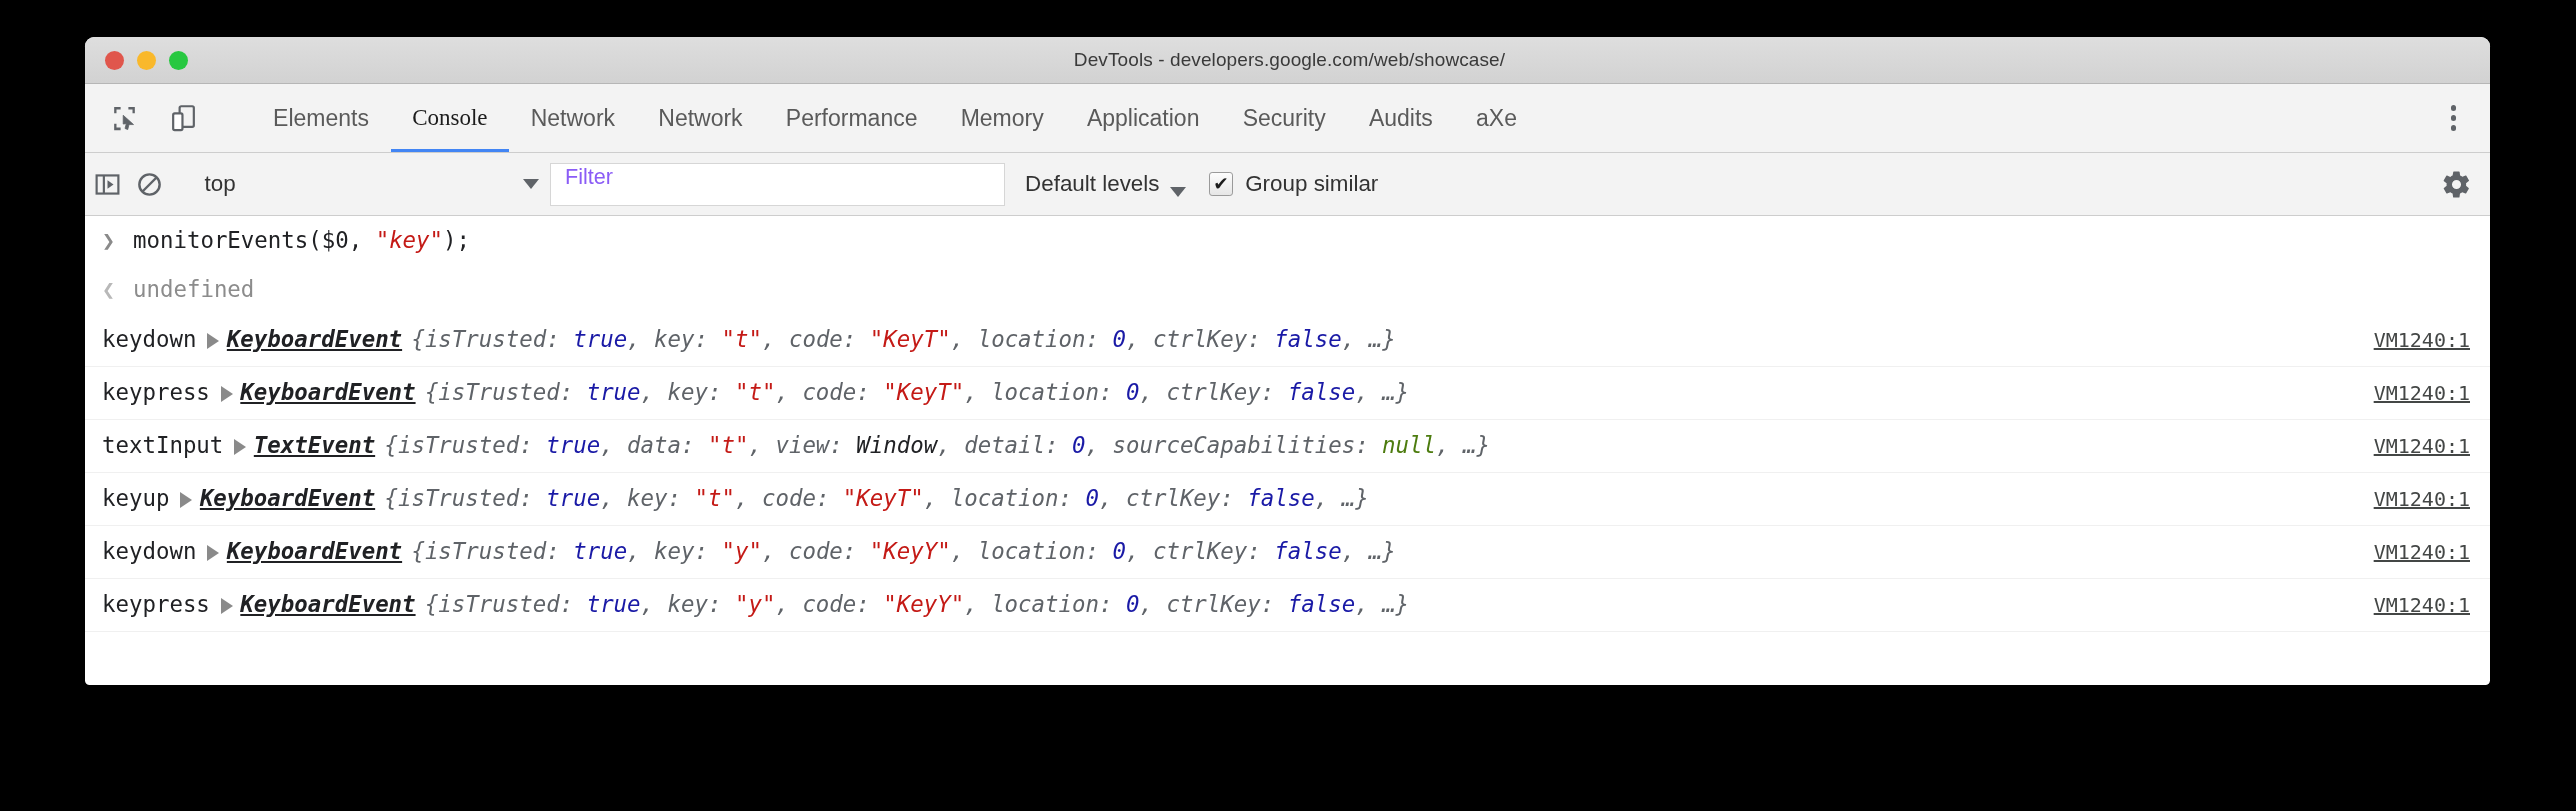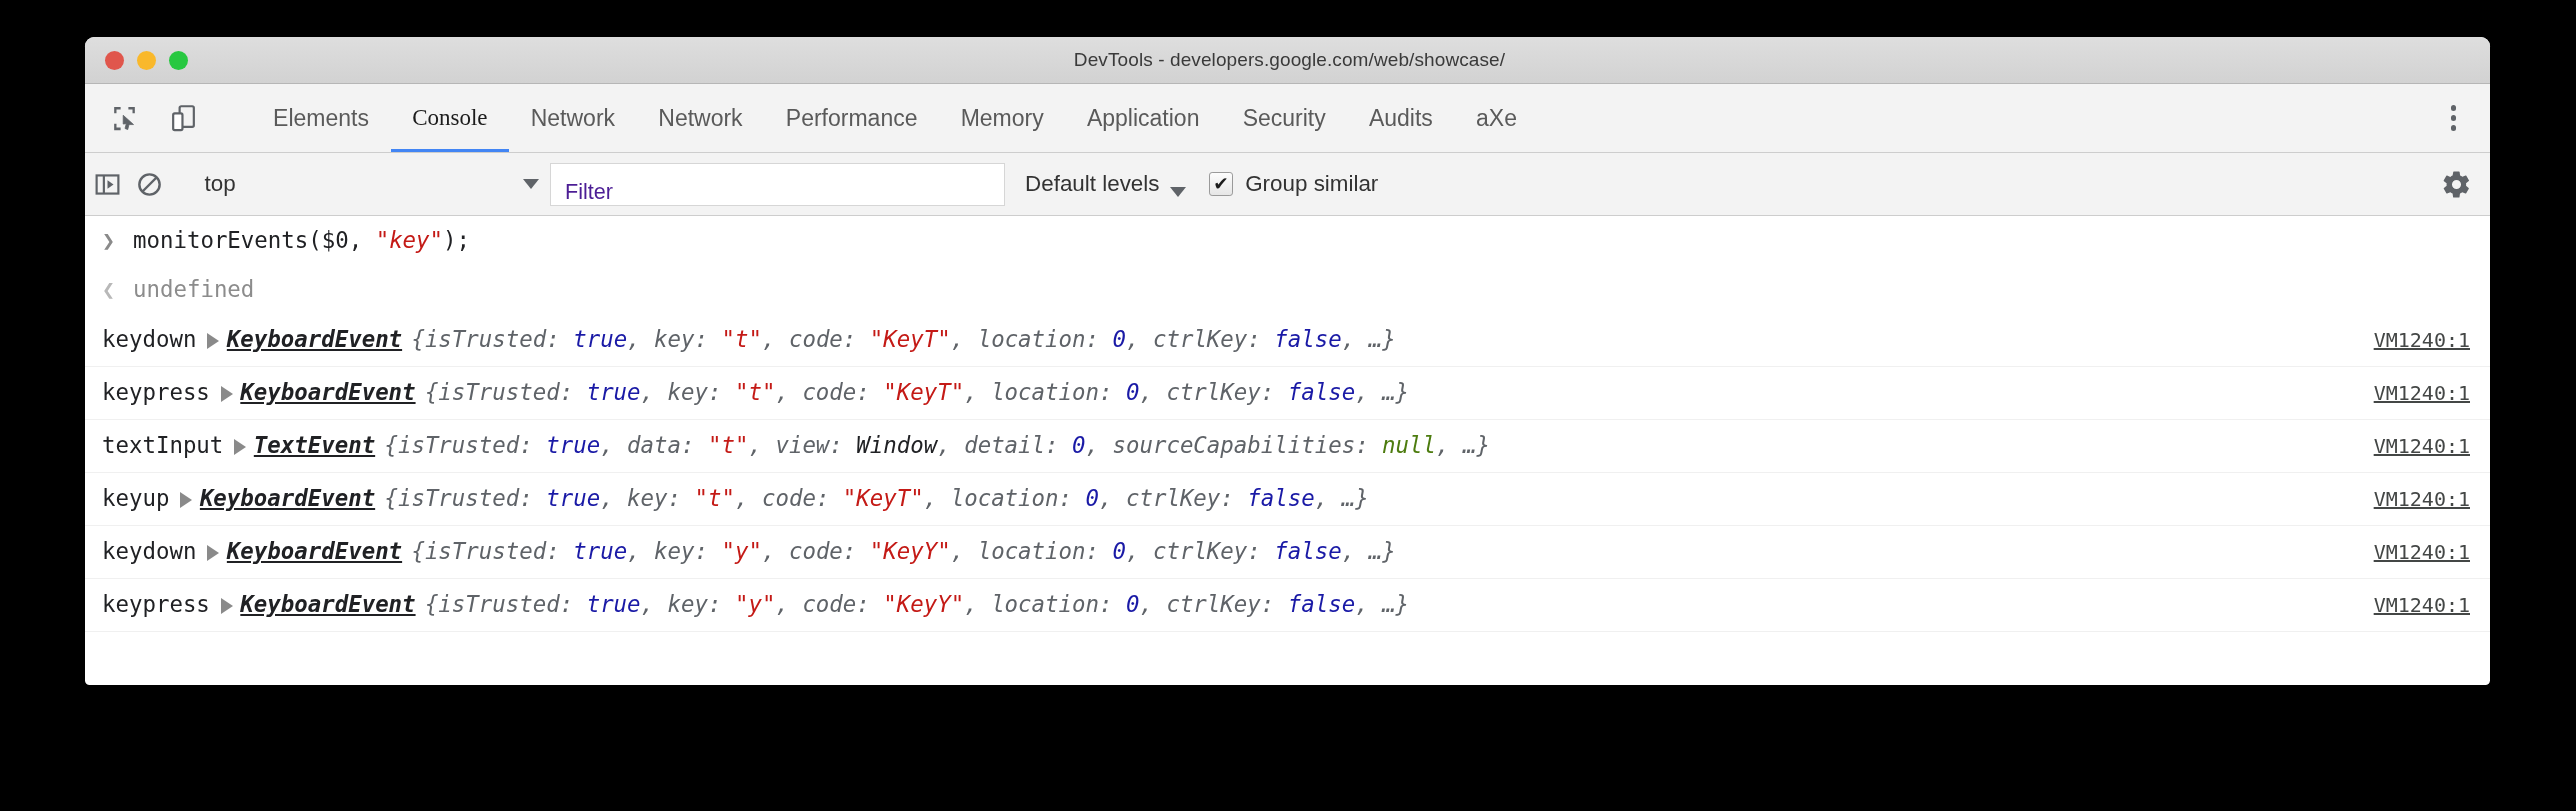--- a/index.html
+++ b/index.html
@@ -161,24 +161,24 @@
     border-left: 8.5px solid transparent;
     border-right: 8.5px solid transparent;
     border-top: 10px solid #5f6368;
   }
   #filter-input {
     width: 455px;
     height: 43px;
     background: #ffffff;
     border: 0.8px solid #d6d6d6;
     display: flex;
-    align-items: flex-end;
+    align-items: flex-start;
     padding-left: 14px;
     font-size: 21.6px;
-    color: #4c1d95;
+    color: #8b5cf6;
     box-sizing: border-box;
   }
   #levels-select {
     display: flex;
     align-items: flex-end;
     gap: 10.8px;
     margin-left: 20px;
     font-size: 22.4px;
     color: #333333;
   }

